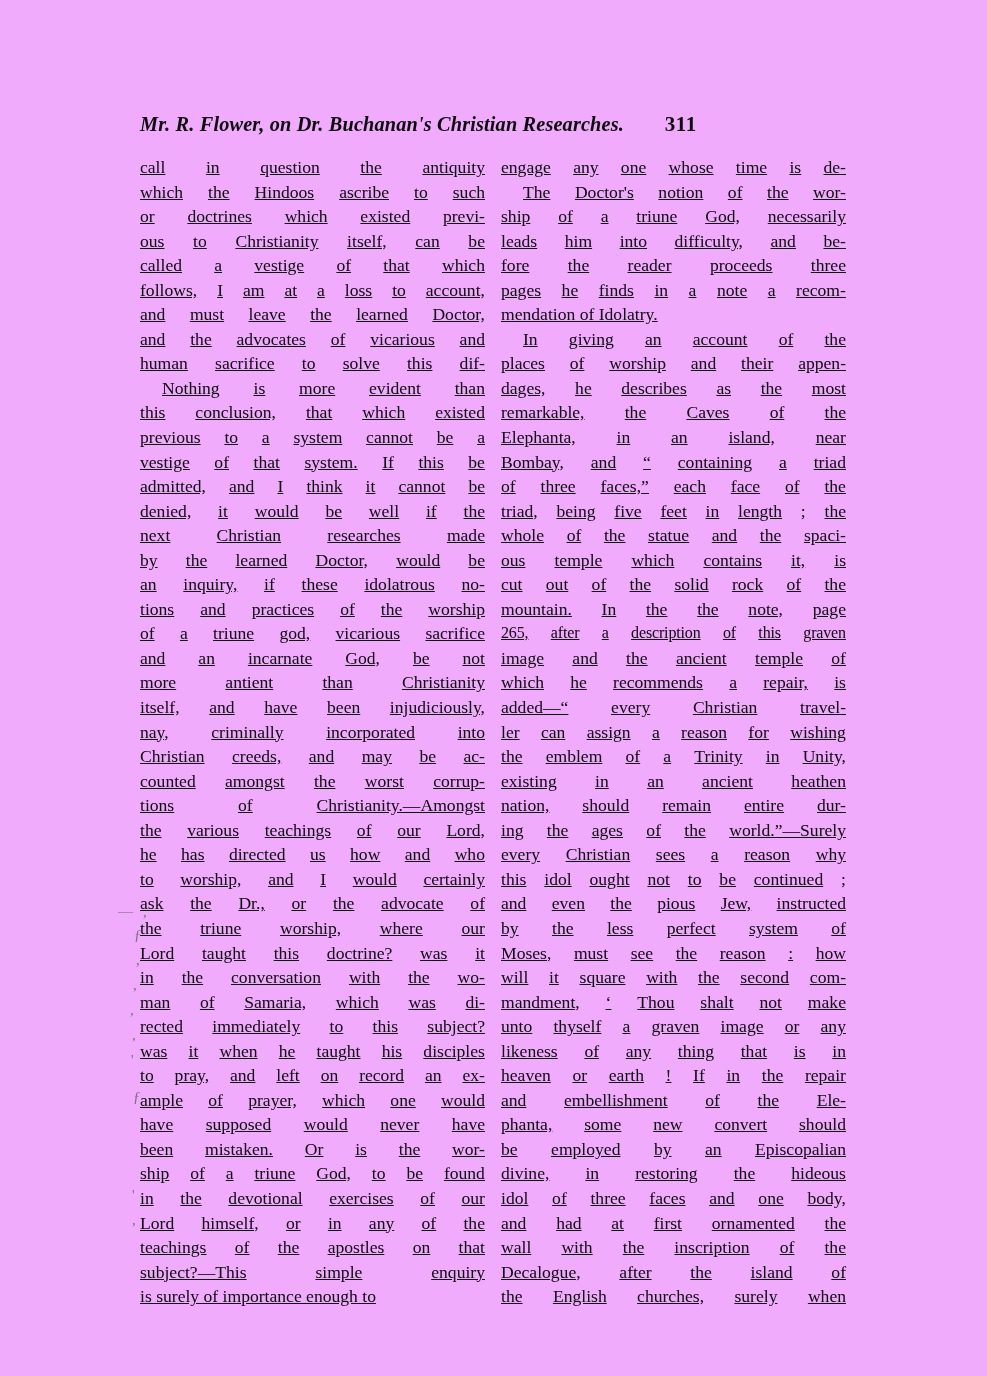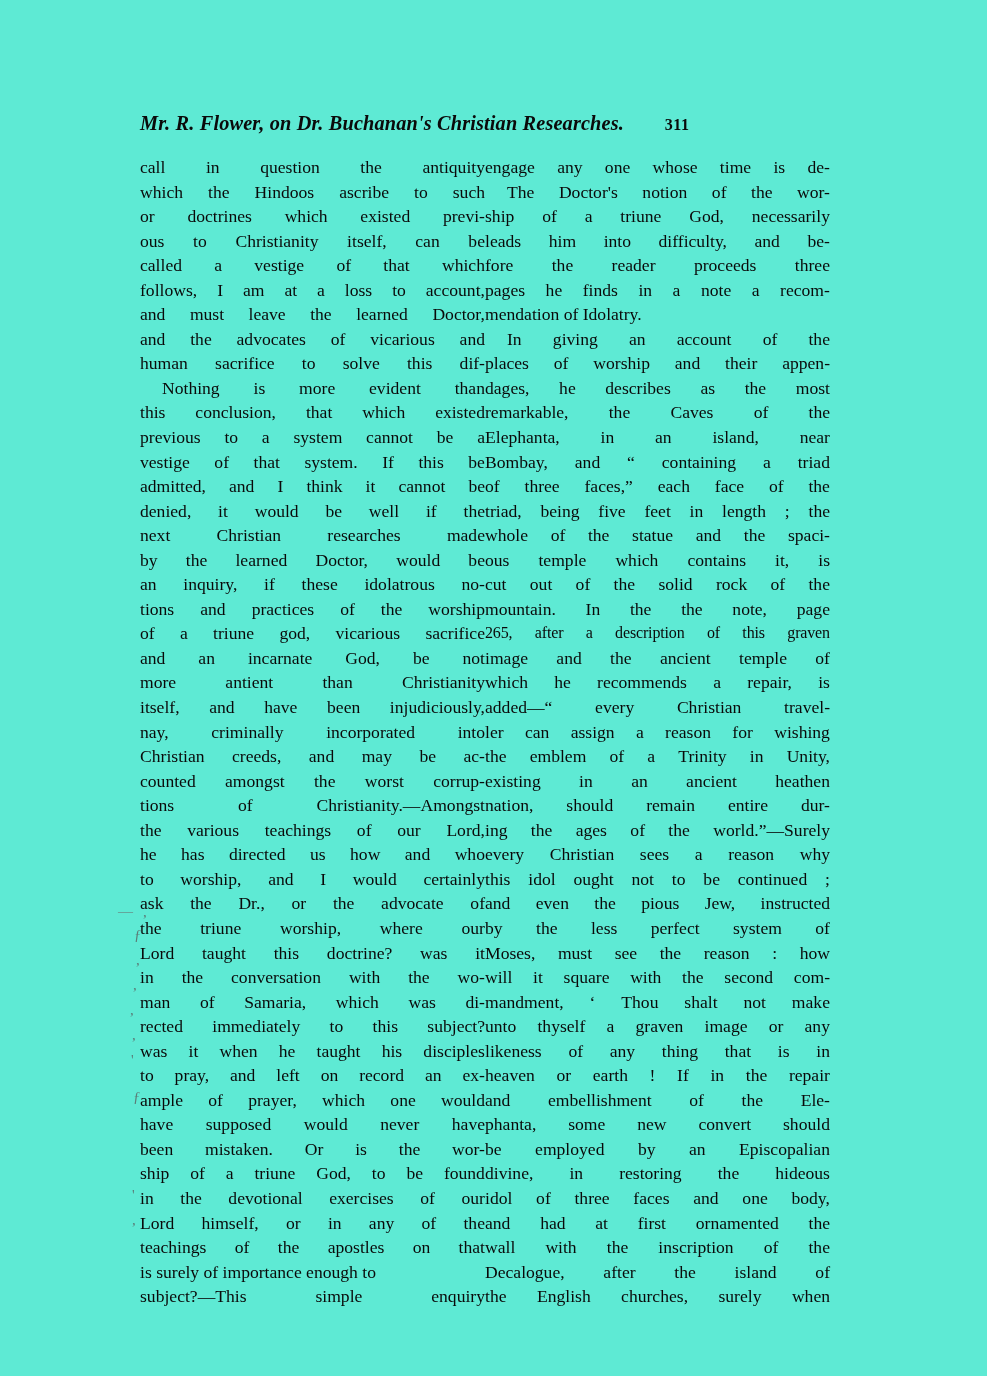--- a/index.html
+++ b/index.html
@@ -4,21 +4,21 @@
 <style>
   html, body {
     margin: 0;
     padding: 0;
     background: #ffffff;
   }
   #page {
     position: relative;
     width: 987px;
     height: 1376px;
-    background: #5eead4;
+    background: #f0abfc;
     overflow: hidden;
     font-family: "Liberation Serif", "DejaVu Serif", serif;
     color: #0a0a0a;
   }
 
   
   #running-head {
     position: absolute;
     left: 140px;
     top: 112px;
@@ -32,33 +32,35 @@
     font-style: italic;
     font-weight: bold;
     font-size: 20.5px;
     letter-spacing: 0.15px;
     white-space: nowrap;
     transform: scaleX(0.99);
     transform-origin: left center;
   }
   #running-head .rh-page {
     font-weight: bold;
-    font-size: 16px;
+    font-size: 21px;
     margin-left: 36px;
     letter-spacing: 0.5px;
   }
 
   
   #body-columns {
     position: absolute;
     left: 140px;
     top: 155px;
     width: 722px;
     height: 1092px;
     display: flex;
+    gap: 16px;
+    text-decoration: underline;
   }
   .column {
     width: 345px;
     flex: 0 0 345px;
     position: relative;
   }
   .srcline {
     margin: 0;
     font-size: 17.6px;
     line-height: 24.55px;
@@ -478,26 +480,26 @@
             <span class="w">the</span>
           </div>
           <div class="srcline">
             <span class="w">teachings</span>
             <span class="w">of</span>
             <span class="w">the</span>
             <span class="w">apostles</span>
             <span class="w">on</span>
             <span class="w">that</span>
           </div>
-          <div class="srcline flush">is surely of importance enough to</div>
           <div class="srcline">
             <span class="w">subject?—This</span>
             <span class="w">simple</span>
             <span class="w">enquiry</span>
           </div>
+          <div class="srcline flush">is surely of importance enough to</div>
         </div>
       </div>
     <div class="column" id="col-right">
         <div>
           <div class="srcline">
             <span class="w">engage</span>
             <span class="w">any</span>
             <span class="w">one</span>
             <span class="w">whose</span>
             <span class="w">time</span>

